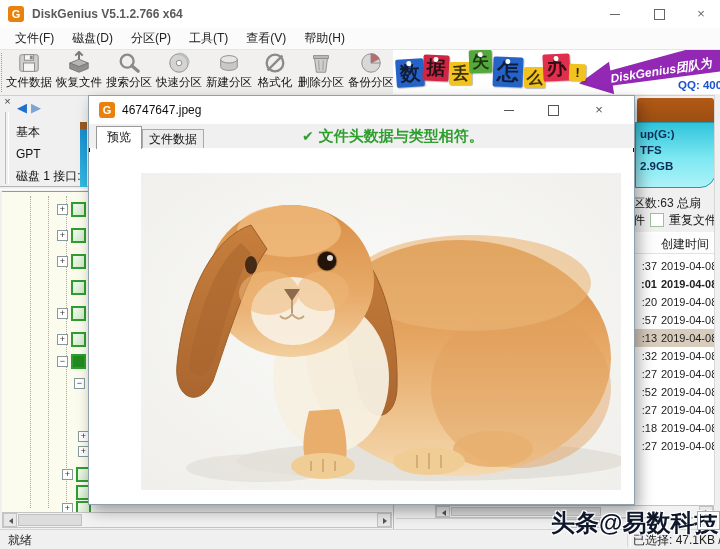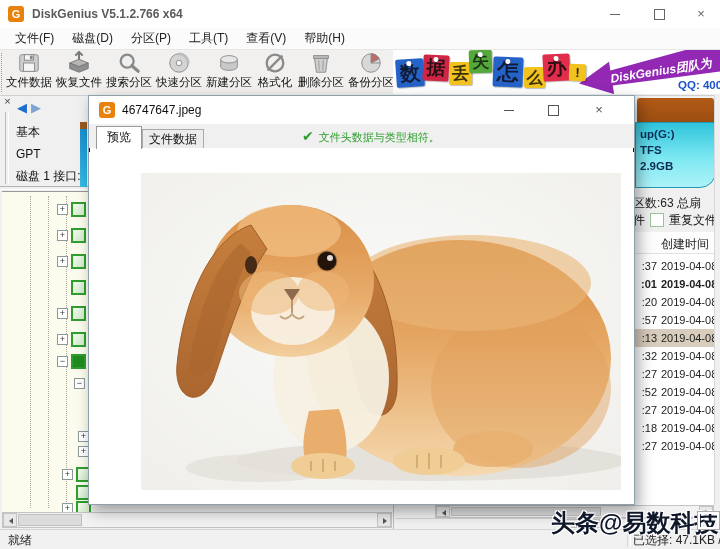--- a/index.html
+++ b/index.html
@@ -87,21 +87,21 @@
   #dlg-min i{display:inline-block;width:10px;border-top:1px solid #555;vertical-align:middle;}
   #dlg-max i{display:inline-block;width:9px;height:9px;border:1px solid #555;vertical-align:middle;}
   #dlg-tabstrip{position:absolute;left:0;top:28px;width:100%;height:24px;background:#f0f0f0;border-bottom:4px solid #0f172a;}
   .dlg-tab{position:absolute;font-size:12px;color:#111;text-align:center;box-sizing:border-box;}
   #tab-preview{left:7px;top:2px;width:46px;height:23px;background:#fff;border:1px solid #999;
                border-bottom:none;line-height:21px;z-index:2;}
   #tab-filedata{left:53px;top:5px;width:62px;height:20px;background:#ececec;border:1px solid #aaa;
                 border-bottom:none;line-height:18px;}
   #dlg-check{position:absolute;left:213px;top:31px;height:18px;white-space:nowrap;}
   #dlg-check-icon{font-size:14px;font-weight:bold;margin-right:5px;}
-  #dlg-check-text{font-size:11px;font-weight:normal;}
+  #dlg-check-text{font-size:15px;font-weight:bold;}
   #dlg-client{position:absolute;left:1px;top:52px;width:543px;height:355px;background:#fff;}
   #photo{position:absolute;left:51px;top:25px;width:480px;height:317px;}
   
   .scrollbar{background:#f2f2f2;border:1px solid #c4c4c4;box-sizing:border-box;}
   #hscroll-left{left:2px;top:512px;width:390px;height:16px;}
   #hscroll-right{left:435px;top:505px;width:279px;height:13px;}
   .sb-arrow{position:absolute;top:0;width:14px;height:100%;background:#e8e8e8;border:1px solid #c4c4c4;
             box-sizing:border-box;}
   .sb-thumb{position:absolute;top:1px;height:calc(100% - 2px);background:#dcdcdc;border:1px solid #c0c0c0;box-sizing:border-box;}
   .tri{position:absolute;width:0;height:0;}

